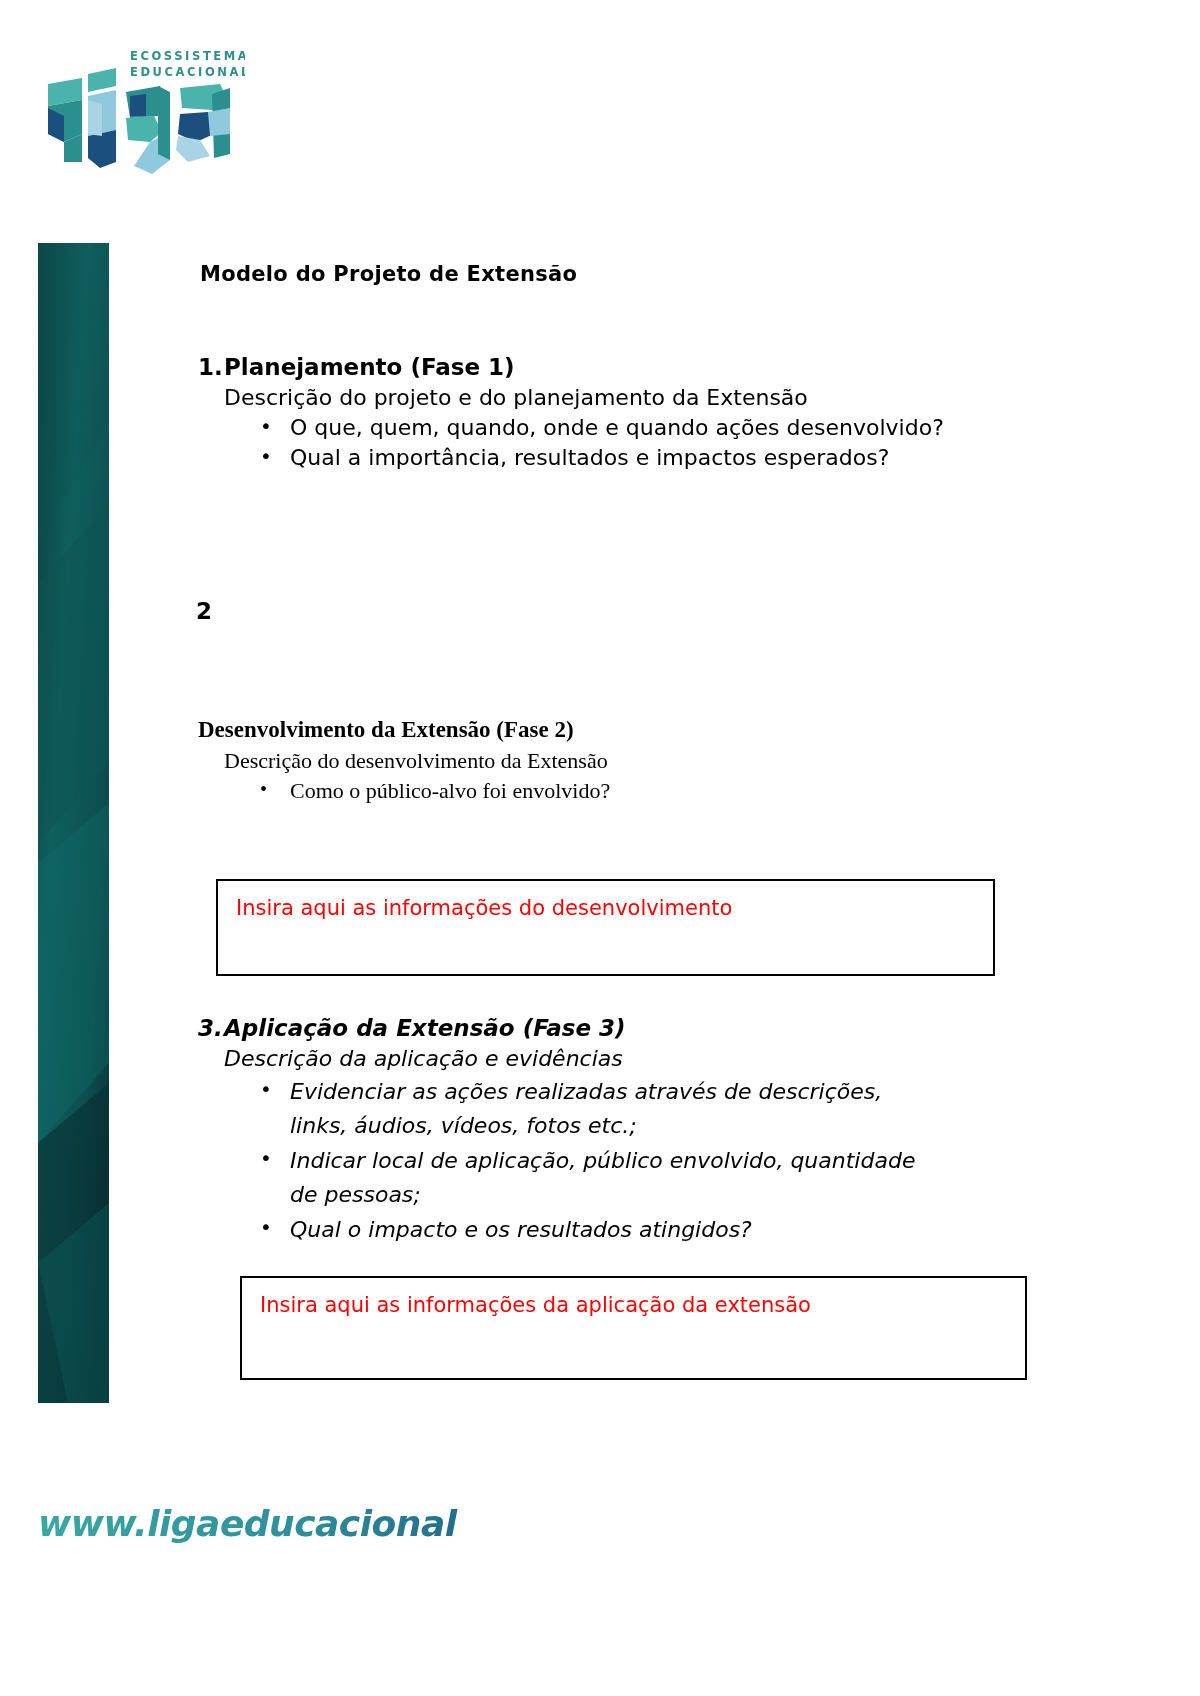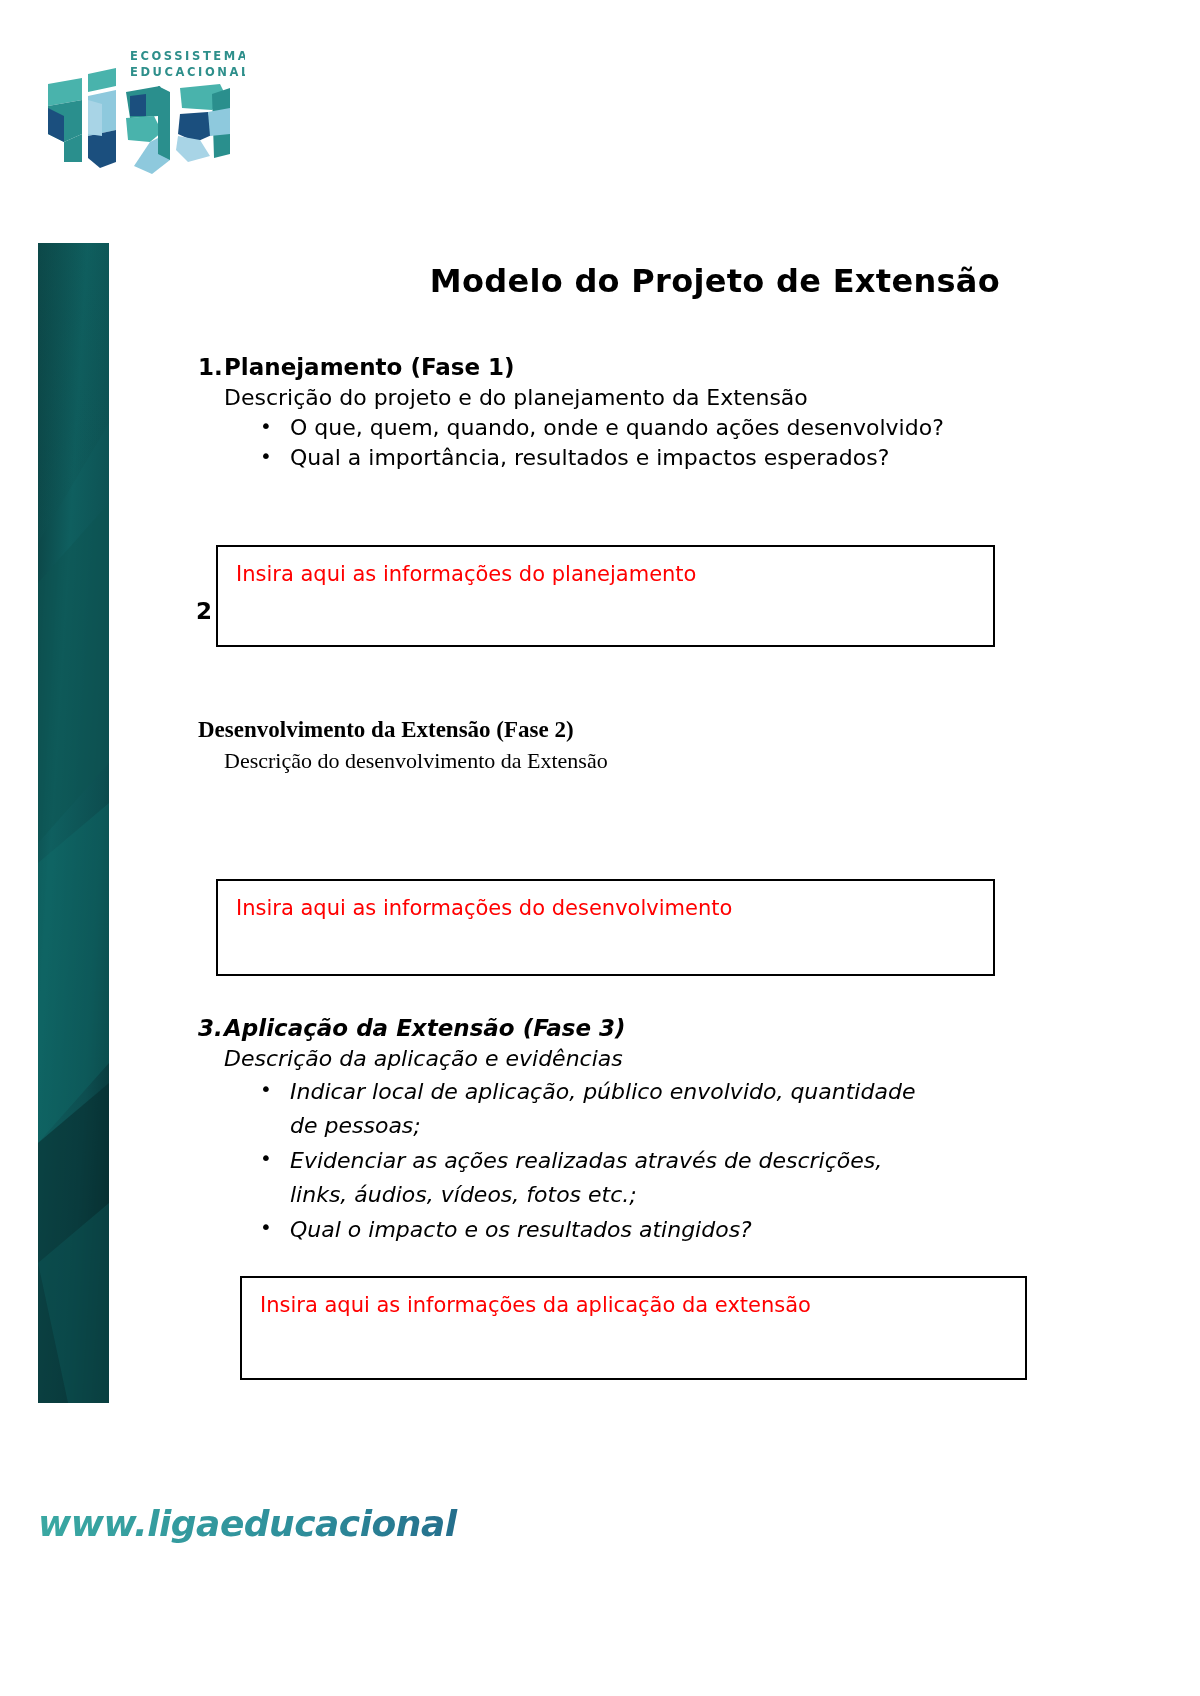--- a/index.html
+++ b/index.html
@@ -44,22 +44,22 @@
     top: 0;
     width: 1200px;
     height: 1696px;
   }
 
   #page-title {
     position: absolute;
     left: 200px;
     top: 262px;
     width: 800px;
-    text-align: right;
-    font-size: 32px;
+    text-align: left;
+    font-size: 21px;
     font-weight: bold;
     letter-spacing: 0.3px;
   }
 
   .section {
     position: absolute;
     left: 198px;
     width: 800px;
   }
   .sec-heading {
@@ -204,45 +204,43 @@
     </div>
     <div class="sec-sub">Descrição do projeto e do planejamento da Extensão</div>
     <ul class="bullets tight">
       <li>O que, quem, quando, onde e quando ações desenvolvido?</li>
       <li>Qual a importância, resultados e impactos esperados?</li>
     </ul>
   </div>
 
   <div class="stray-digit" style="left:196px; top:598px;">2</div>
 
-  <div class="answer-box" style="left:216px; top:545px; width:779px; height:102px;">
-    <div class="placeholder">Insira aqui as informações do planejamento</div>
-  </div>
 
   <div class="section" style="top:716px;font-family:Liberation Serif, serif;">
     <div class="sec-heading">
       <span>Desenvolvimento da Extensão (Fase 2)</span>
     </div>
     <div class="sec-sub">Descrição do desenvolvimento da Extensão</div>
     <ul class="bullets tight" style="max-width:728px;">
+      <li>Como o público-alvo foi envolvido?</li>
     </ul>
   </div>
 
   <div class="answer-box" style="left:216px; top:879px; width:779px; height:97px;">
     <div class="placeholder">Insira aqui as informações do desenvolvimento</div>
   </div>
 
   <div class="section" style="top:1014px;font-style:italic;">
     <div class="sec-heading">
       <span class="num">3.</span><span>Aplicação da Extensão (Fase 3)</span>
     </div>
     <div class="sec-sub">Descrição da aplicação e evidências</div>
     <ul class="bullets loose" style="max-width:748px;">
+      <li>Evidenciar as ações realizadas através de descrições, links, áudios, vídeos, fotos etc.;</li>
       <li>Indicar local de aplicação, público envolvido, quantidade de pessoas;</li>
-      <li>Evidenciar as ações realizadas através de descrições, links, áudios, vídeos, fotos etc.;</li>
       <li>Qual o impacto e os resultados atingidos?</li>
     </ul>
   </div>
 
   <div class="answer-box" style="left:208px; top:1276px; width:787px; height:104px;margin-left:32px;">
     <div class="placeholder">Insira aqui as informações da aplicação da extensão</div>
   </div>
 
 </div>
 

